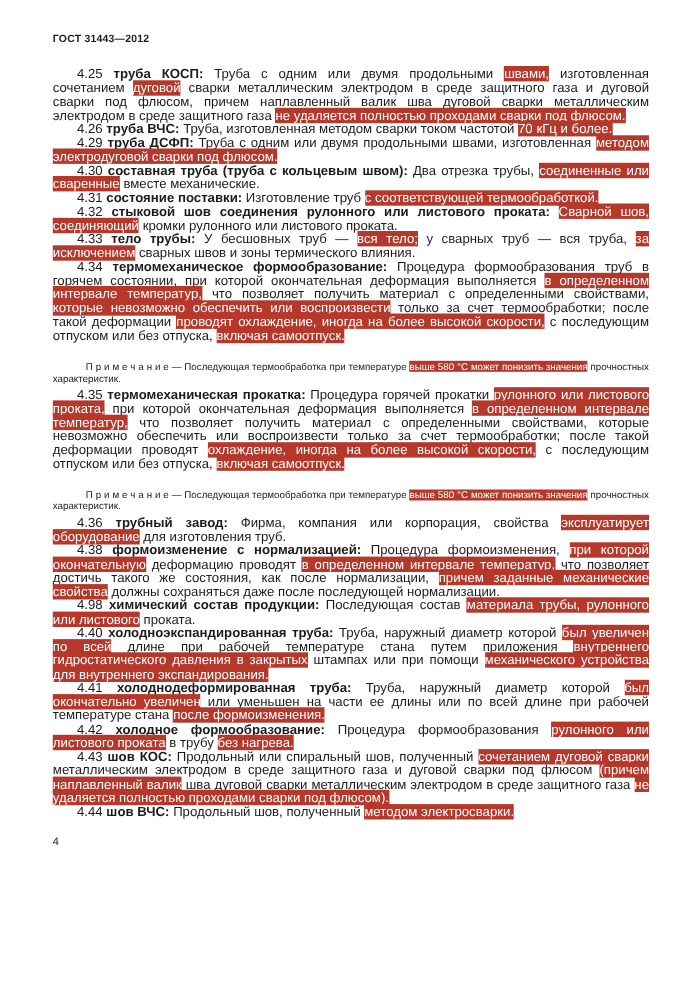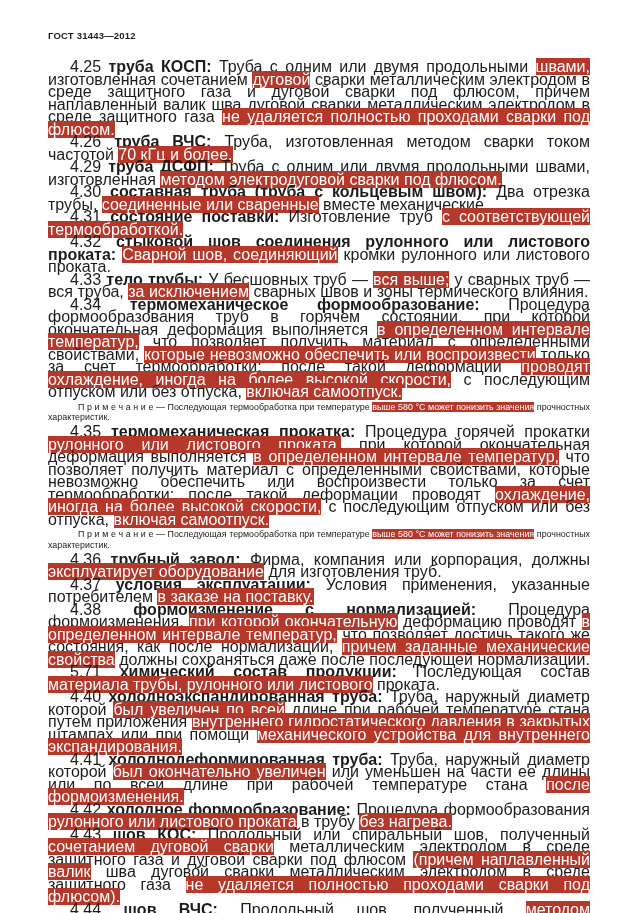--- a/index.html
+++ b/index.html
@@ -20,27 +20,27 @@
   }
   .doc-header {
     font-weight: bold;
     font-size: 9.5px;
     letter-spacing: 0.2px;
     margin: 0 0 20px 0;
   }
   .doc-body { width: 542px; }
   .para {
     margin: 0;
-    font-size: 16px;
+    font-size: 12px;
     line-height: 12.5px;
     text-align: justify;
     text-indent: 22px;
   }
   .note {
-    margin: 3px 0 3px 0;
+    margin: 17px 0 3px 0;
     font-size: 8.9px;
     line-height: 10.8px;
     text-align: justify;
     text-indent: 30px;
     color: #222;
   }
   .term { font-weight: bold; }
   .num { font-weight: normal; }
   .hl {
     background: var(--hl-color, #b5382b);
@@ -56,29 +56,28 @@
 
 <div class="page">
   <p class="doc-header">ГОСТ 31443—2012</p>
   <div class="doc-body">
       <p class="para"><span class="num">4.25 </span><b class="term">труба КОСП: </b><span>Труба с одним или двумя продольными </span><span class="hl">швами,</span><span> изготовленная сочетанием </span><span class="hl">дуговой</span><span> сварки металлическим электродом в среде защитного газа и дуговой сварки под флюсом, причем наплавленный валик шва дуговой сварки металлическим электродом в среде защитного газа </span><span class="hl">не удаляется полностью проходами сварки под флюсом.</span></p>
       <p class="para"><span class="num">4.26 </span><b class="term">труба ВЧС: </b><span>Труба, изготовленная методом сварки током частотой </span><span class="hl">70 кГц и более.</span></p>
       <p class="para"><span class="num">4.29 </span><b class="term">труба ДСФП: </b><span>Труба с одним или двумя продольными швами, изготовленная </span><span class="hl">методом электродуговой сварки под флюсом.</span></p>
       <p class="para"><span class="num">4.30 </span><b class="term">составная труба (труба с кольцевым швом): </b><span>Два отрезка трубы, </span><span class="hl">соединенные или сваренные</span><span> вместе механические.</span></p>
       <p class="para"><span class="num">4.31 </span><b class="term">состояние поставки: </b><span>Изготовление труб </span><span class="hl">с соответствующей термообработкой.</span></p>
       <p class="para"><span class="num">4.32 </span><b class="term">стыковой шов соединения рулонного или листового проката: </b><span class="hl">Сварной шов, соединяющий</span><span> кромки рулонного или листового проката.</span></p>
-      <p class="para"><span class="num">4.33 </span><b class="term">тело трубы: </b><span>У бесшовных труб — </span><span class="hl">вся выше;</span><span> у сварных труб — вся труба, </span><span class="hl">за исключением</span><span> сварных швов и зоны термического влияния.</span></p>
+      <p class="para"><span class="num">4.33 </span><b class="term">тело трубы: </b><span>У бесшовных труб — </span><span class="hl">вся тело;</span><span> у сварных труб — вся труба, </span><span class="hl">за исключением</span><span> сварных швов и зоны термического влияния.</span></p>
       <p class="para"><span class="num">4.34 </span><b class="term">термомеханическое формообразование: </b><span>Процедура формообразования труб в горячем состоянии, при которой окончательная деформация выполняется </span><span class="hl">в определенном интервале температур,</span><span> что позволяет получить материал с определенными свойствами, </span><span class="hl">которые невозможно обеспечить или воспроизвести</span><span> только за счет термообработки; после такой деформации </span><span class="hl">проводят охлаждение, иногда на более высокой скорости,</span><span> с последующим отпуском или без отпуска, </span><span class="hl">включая самоотпуск.</span></p>
       <p class="note"><span>П р и м е ч а н и е — Последующая термообработка при температуре </span><span class="hl">выше 580 °С может понизить значения</span><span> прочностных характеристик.</span></p>
       <p class="para"><span class="num">4.35 </span><b class="term">термомеханическая прокатка: </b><span>Процедура горячей прокатки </span><span class="hl">рулонного или листового проката,</span><span> при которой окончательная деформация выполняется </span><span class="hl">в определенном интервале температур,</span><span> что позволяет получить материал с определенными свойствами, которые невозможно обеспечить или воспроизвести только за счет термообработки; после такой деформации проводят </span><span class="hl">охлаждение, иногда на более высокой скорости,</span><span> с последующим отпуском или без отпуска, </span><span class="hl">включая самоотпуск.</span></p>
       <p class="note"><span>П р и м е ч а н и е — Последующая термообработка при температуре </span><span class="hl">выше 580 °С может понизить значения</span><span> прочностных характеристик.</span></p>
-      <p class="para"><span class="num">4.36 </span><b class="term">трубный завод: </b><span>Фирма, компания или корпорация, должны </span><span class="hl">эксплуатирует оборудование</span><span> для изготовления труб.</span></p>
-      <p class="para"><span class="num">4.37 </span><b class="term">условия эксплуатации: </b><span>Условия применения, указанные потребителем </span><span class="hl">в заказе на поставку.</span></p>
+      <p class="para"><span class="num">4.36 </span><b class="term">трубный завод: </b><span>Фирма, компания или корпорация, свойства </span><span class="hl">эксплуатирует оборудование</span><span> для изготовления труб.</span></p>
       <p class="para"><span class="num">4.38 </span><b class="term">формоизменение с нормализацией: </b><span>Процедура формоизменения, </span><span class="hl">при которой окончательную</span><span> деформацию проводят </span><span class="hl">в определенном интервале температур,</span><span> что позволяет достичь такого же состояния, как после нормализации, </span><span class="hl">причем заданные механические свойства</span><span> должны сохраняться даже после последующей нормализации.</span></p>
-      <p class="para"><span class="num">5.71 </span><b class="term">химический состав продукции: </b><span>Последующая состав </span><span class="hl">материала трубы, рулонного или листового</span><span> проката.</span></p>
+      <p class="para"><span class="num">4.98 </span><b class="term">химический состав продукции: </b><span>Последующая состав </span><span class="hl">материала трубы, рулонного или листового</span><span> проката.</span></p>
       <p class="para"><span class="num">4.40 </span><b class="term">холодноэкспандированная труба: </b><span>Труба, наружный диаметр которой </span><span class="hl">был увеличен по всей</span><span> длине при рабочей температуре стана путем приложения </span><span class="hl">внутреннего гидростатического давления в закрытых</span><span> штампах или при помощи </span><span class="hl">механического устройства для внутреннего экспандирования.</span></p>
       <p class="para"><span class="num">4.41 </span><b class="term">холоднодеформированная труба: </b><span>Труба, наружный диаметр которой </span><span class="hl">был окончательно увеличен</span><span> или уменьшен на части ее длины или по всей длине при рабочей температуре стана </span><span class="hl">после формоизменения.</span></p>
       <p class="para"><span class="num">4.42 </span><b class="term">холодное формообразование: </b><span>Процедура формообразования </span><span class="hl">рулонного или листового проката</span><span> в трубу </span><span class="hl">без нагрева.</span></p>
       <p class="para"><span class="num">4.43 </span><b class="term">шов КОС: </b><span>Продольный или спиральный шов, полученный </span><span class="hl">сочетанием дуговой сварки</span><span> металлическим электродом в среде защитного газа и дуговой сварки под флюсом </span><span class="hl">(причем наплавленный валик</span><span> шва дуговой сварки металлическим электродом в среде защитного газа </span><span class="hl">не удаляется полностью проходами сварки под флюсом).</span></p>
       <p class="para"><span class="num">4.44 </span><b class="term">шов ВЧС: </b><span>Продольный шов, полученный </span><span class="hl">методом электросварки.</span></p>
     </div>
   <p class="footer">4</p>
 </div>
 
 </body></html>

